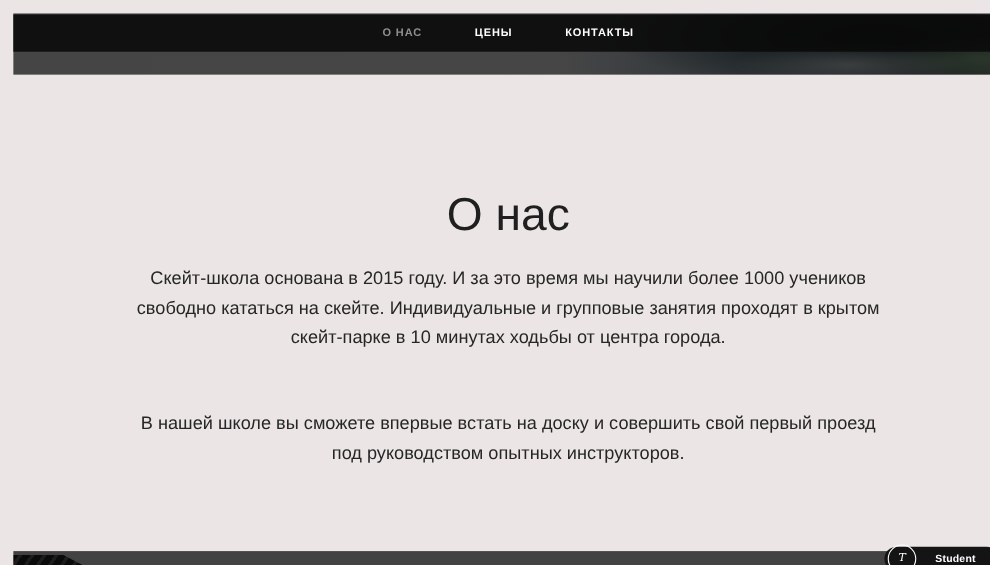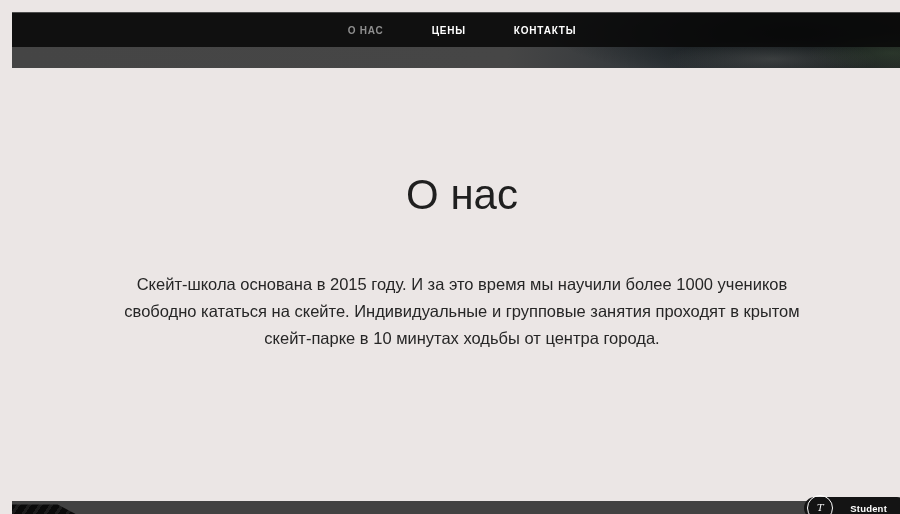--- a/index.html
+++ b/index.html
@@ -55,21 +55,21 @@
     color: #1f1f1f;
     line-height: 1;
   }
   .about-text {
     width: 710px;
     margin: 0 auto;
     font-size: 16.5px;
     line-height: 27px;
     color: #262626;
   }
-  .para-1 { margin-top: 31px; }
+  .para-1 { }
   .para-block-2 { margin-top: 15px; }
 
   
   .footer {
     position: absolute; top: 489px; left: 0;
     width: 900px; height: 25px;
     background: #424242;
     overflow: hidden;
   }
   .footer-photo {
@@ -120,20 +120,21 @@
     <a class="nav-item active">О НАС</a>
     <a class="nav-item">ЦЕНЫ</a>
     <a class="nav-item">КОНТАКТЫ</a>
   </div>
 </div>
 
 <div class="main">
   <h1 class="page-title">О нас</h1>
   <p class="about-text para-1">Скейт-школа основана в 2015 году. И за это время мы научили более 1000 учеников свободно кататься на скейте. Индивидуальные и групповые занятия проходят в крытом скейт-парке в 10 минутах ходьбы от центра города.</p>
   <div class="para-block-2">
+    <p class="about-text">В нашей школе вы сможете впервые встать на доску и совершить свой первый проезд под руководством опытных инструкторов.</p>
   </div>
 </div>
 
 <div class="footer">
   <div class="footer-photo"></div>
 </div>
 
 <div class="tilda-badge">
   <span class="tilda-logo">T</span>
   <span class="tilda-label">Student</span>

